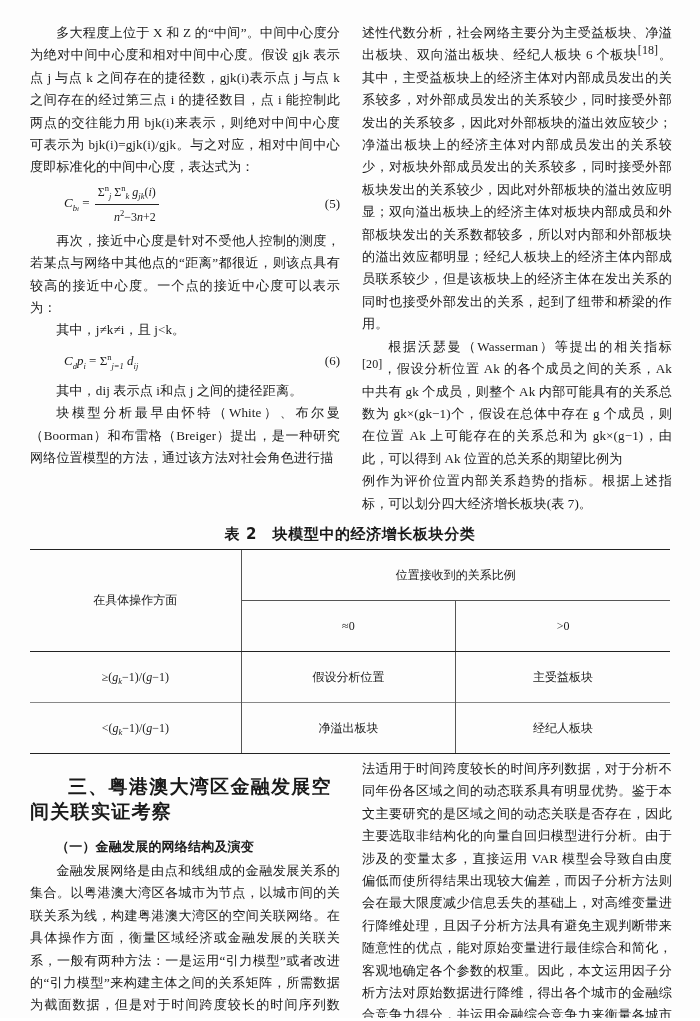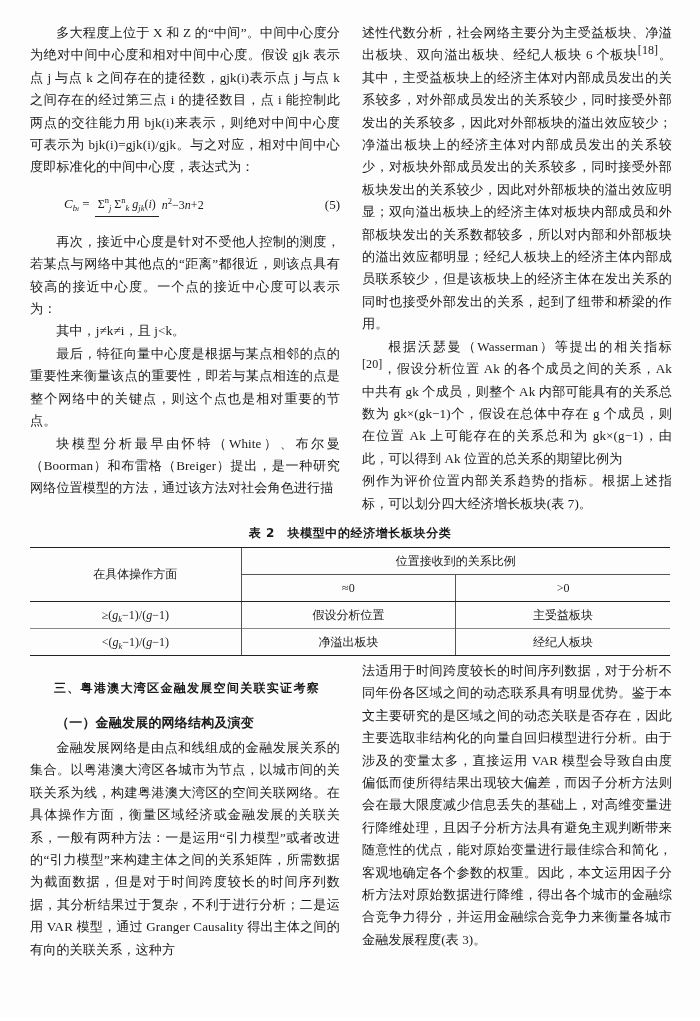--- a/index.html
+++ b/index.html
@@ -63,24 +63,24 @@
   .formula .tag {
     position: absolute;
     right: 0;
     top: 50%;
     transform: translateY(-50%);
     font-size: 13px;
   }
   .formula.inline-f { min-height: 22px; }
   .frac {
     display: inline-flex;
-    flex-direction: row;
+    flex-direction: column;
     vertical-align: middle;
-    text-align: left;
-    margin: 12px 2px;
+    text-align: right;
+    margin: 0 2px;
   }
   .frac .num {
     border-bottom: 1px solid #222;
     padding: 0 3px 1px 3px;
     font-size: 12px;
   }
   .frac .den {
     padding: 1px 3px 0 3px;
     font-size: 12px;
   }
@@ -94,58 +94,58 @@
   .supsm {
     font-size: 8.5px;
     vertical-align: super;
     line-height: 0;
   }
 
   
   h2.sec {
     margin: 16px 0 10px 0;
     font-family: "DejaVu Sans", "Liberation Sans", sans-serif;
-    font-size: 12px;
+    font-size: 19px;
     font-weight: bold;
     line-height: 25px;
     letter-spacing: 1.3px;
     text-indent: 2em;
   }
   h3.subsec {
     margin: 12px 0 2px 0;
-    font-family: Liberation Mono, monospace;
+    font-family: Liberation Sans, sans-serif;
     font-size: 13px;
     font-weight: bold;
     line-height: 22px;
     text-indent: 2em;
     letter-spacing: 0.2px;
   }
 
   
   .table-block {
     margin: 10px 0 4px 0;
     width: 640px;
   }
   .table-caption {
     text-align: center;
     font-family: "DejaVu Sans", "Liberation Sans", sans-serif;
-    font-size: 12px;
+    font-size: 15px;
     font-weight: bold;
     letter-spacing: 0.6px;
     margin-bottom: 5px;
   }
   table.tbl {
     width: 100%;
     border-collapse: collapse;
     font-size: 12px;
     line-height: 18px;
   }
   table.tbl td, table.tbl th {
     text-align: center;
-    padding: 4px 4px;
+    padding: 16px 4px;
     font-weight: normal;
     margin-top: 28px;
   }
   .bt-top { border-top: 1.6px solid #222; }
   .bt-bot { border-bottom: 1.6px solid #222; }
   .bt-thin-b { border-bottom: 0.8px solid #555; }
   .bl-thin { border-left: 0.8px solid #555; }
   .tbl .rowline { border-bottom: 0.8px solid #888; }
 </style>
 </head>
@@ -167,23 +167,30 @@
             <span class="den"><i class="it">n</i><span class="supsm">2</span>−3<i class="it">n</i>+2</span>
           </span>
         </span>
         <span class="tag">(5)</span>
       </div>
 
       <p class="body">再次，接近中心度是针对不受他人控制的测度，若某点与网络中其他点的“距离”都很近，则该点具有较高的接近中心度。一个点的接近中心度可以表示为：</p>
 
       <p class="body">其中，j≠k≠i，且 j&lt;k。</p>
 
-
-
-      <p class="body">最后，特征向量中心度是根据与某点相邻的点的重要性来衡量该点的重要性，即若与某点相连的点是整个网络中的关键点，则这个点也是相对重要的节点。</p>
+      <div class="formula">
+        <span class="fexp">
+          <i class="it">C</i><span class="sub">d</span><i class="it">p</i><span class="sub">i</span> =
+          Σ<span class="supsm">n</span><span class="sub">j=1</span>&nbsp;<i class="it">d</i><span class="sub">ij</span>
+        </span>
+        <span class="tag">(6)</span>
+      </div>
+
+      <p class="body">其中，dij 表示点 i和点 j 之间的捷径距离。</p>
+
 
 
       <p class="body">块模型分析最早由怀特（White）、布尔曼（Boorman）和布雷格（Breiger）提出，是一种研究网络位置模型的方法，通过该方法对社会角色进行描</p>
     </div>
 
     <div class="col">
 
       <p class="body noindent"><span>述性代数分析，社会网络主要分为主受益板块、净溢出板块、双向溢出板块、经纪人板块 6 个板块</span><span class="sup">[18]</span><span>。其中，主受益板块上的经济主体对内部成员发出的关系较多，对外部成员发出的关系较少，同时接受外部发出的关系较多，因此对外部板块的溢出效应较少；净溢出板块上的经济主体对内部成员发出的关系较少，对板块外部成员发出的关系较多，同时接受外部板块发出的关系较少，因此对外部板块的溢出效应明显；双向溢出板块上的经济主体对板块内部成员和外部板块发出的关系数都较多，所以对内部和外部板块的溢出效应都明显；经纪人板块上的经济主体内部成员联系较少，但是该板块上的经济主体在发出关系的同时也接受外部发出的关系，起到了纽带和桥梁的作用。</span></p>
 
       <p class="body"><span>根据沃瑟曼（Wasserman）等提出的相关指标</span><span class="sup">[20]</span><span>，假设分析位置 Ak 的各个成员之间的关系，Ak 中共有 gk 个成员，则整个 Ak 内部可能具有的关系总数为 gk×(gk−1)个，假设在总体中存在 g 个成员，则在位置 Ak 上可能存在的关系总和为 gk×(g−1)，由此，可以得到 Ak 位置的总关系的期望比例为</span></p>

